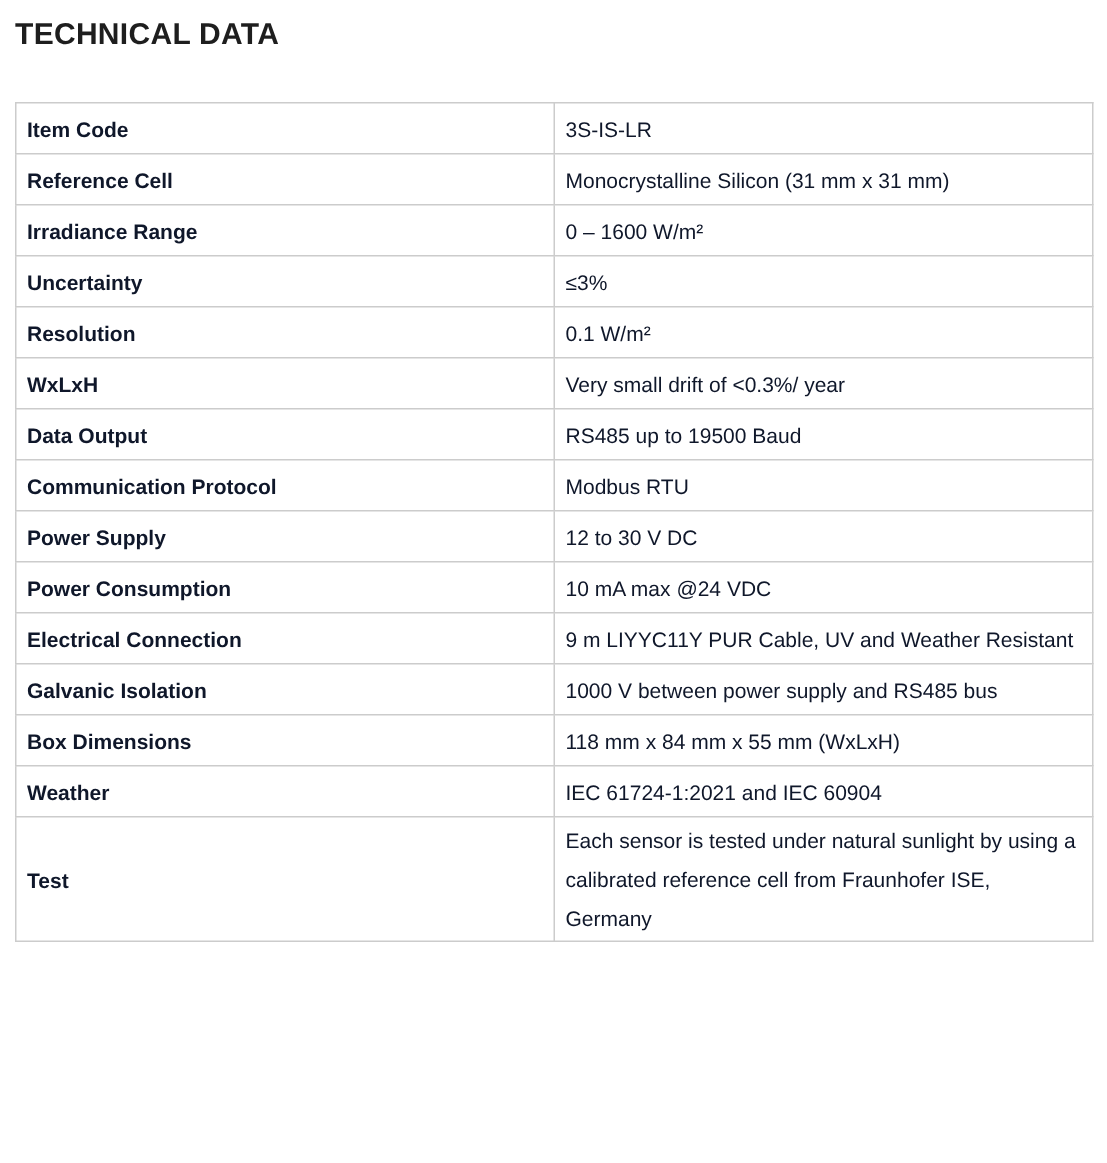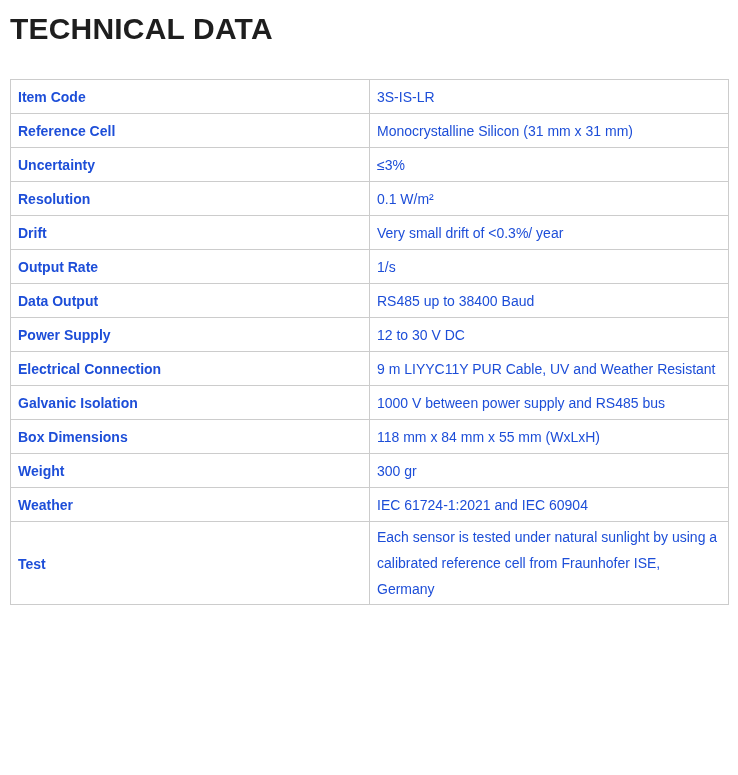--- a/index.html
+++ b/index.html
@@ -6,39 +6,39 @@
   html, body {
     background: #ffffff;
     font-family: "Liberation Sans", sans-serif;
     color: #212529;
   }
   .page {
     width: 738px;
     padding: 12px 9px 9px 10px;
   }
   .page-title {
-    font-size: 30px;
+    font-size: 20px;
     font-weight: 700;
     color: #1e1e1e;
     letter-spacing: 0.2px;
     margin-bottom: 33px;
   }
   table.spec-table {
     width: 100%;
     border-collapse: collapse;
     table-layout: fixed;
   }
   table.spec-table td {
     border: 1px solid #cccccc;
     font-size: 14px;
     line-height: 20px;
     padding: 7px 7px 6px 7px;
     vertical-align: middle;
     background: #ffffff;
-    color: #1d4ed8;
+    color: #0f172a;
     width: 50%;
     overflow-wrap: break-word;
   }
   table.spec-table td.spec-label {
     font-weight: 700;
   }
   table.spec-table tr:last-child td.spec-value {
     line-height: 26px;
     padding-top: 2px;
     padding-bottom: 2px;
@@ -56,72 +56,76 @@
   <tr>
     <td class="spec-label">Item Code</td>
     <td class="spec-value">3S-IS-LR</td>
   </tr>
 
   <tr>
     <td class="spec-label">Reference Cell</td>
     <td class="spec-value">Monocrystalline Silicon (31 mm x 31 mm)</td>
   </tr>
 
+  <tr>
+    <td class="spec-label">Irradiance Range</td>
+    <td class="spec-value">0 – 1600 W/m²</td>
+  </tr>
 
   <tr>
     <td class="spec-label">Uncertainty</td>
     <td class="spec-value">≤3%</td>
   </tr>
 
   <tr>
     <td class="spec-label">Resolution</td>
     <td class="spec-value">0.1 W/m²</td>
   </tr>
 
   <tr>
-    <td class="spec-label">Drift</td>
+    <td class="spec-label">WxLxH</td>
     <td class="spec-value">Very small drift of &lt;0.3%/ year</td>
   </tr>
 
+
   <tr>
-    <td class="spec-label">Output Rate</td>
-    <td class="spec-value">1/s</td>
+    <td class="spec-label">Data Output</td>
+    <td class="spec-value">RS485 up to 19500 Baud</td>
   </tr>
 
   <tr>
-    <td class="spec-label">Data Output</td>
-    <td class="spec-value">RS485 up to 38400 Baud</td>
+    <td class="spec-label">Communication Protocol</td>
+    <td class="spec-value">Modbus RTU</td>
   </tr>
-
 
   <tr>
     <td class="spec-label">Power Supply</td>
     <td class="spec-value">12 to 30 V DC</td>
   </tr>
 
+  <tr>
+    <td class="spec-label">Power Consumption</td>
+    <td class="spec-value">10 mA max @24 VDC</td>
+  </tr>
 
   <tr>
     <td class="spec-label">Electrical Connection</td>
     <td class="spec-value">9 m LIYYC11Y PUR Cable, UV and Weather Resistant</td>
   </tr>
 
   <tr>
     <td class="spec-label">Galvanic Isolation</td>
     <td class="spec-value">1000 V between power supply and RS485 bus</td>
   </tr>
 
   <tr>
     <td class="spec-label">Box Dimensions</td>
     <td class="spec-value">118 mm x 84 mm x 55 mm (WxLxH)</td>
   </tr>
 
-  <tr>
-    <td class="spec-label">Weight</td>
-    <td class="spec-value">300 gr</td>
-  </tr>
 
 
 
   <tr>
     <td class="spec-label">Weather</td>
     <td class="spec-value">IEC 61724-1:2021 and IEC 60904</td>
   </tr>
 
   <tr>
     <td class="spec-label">Test</td>

